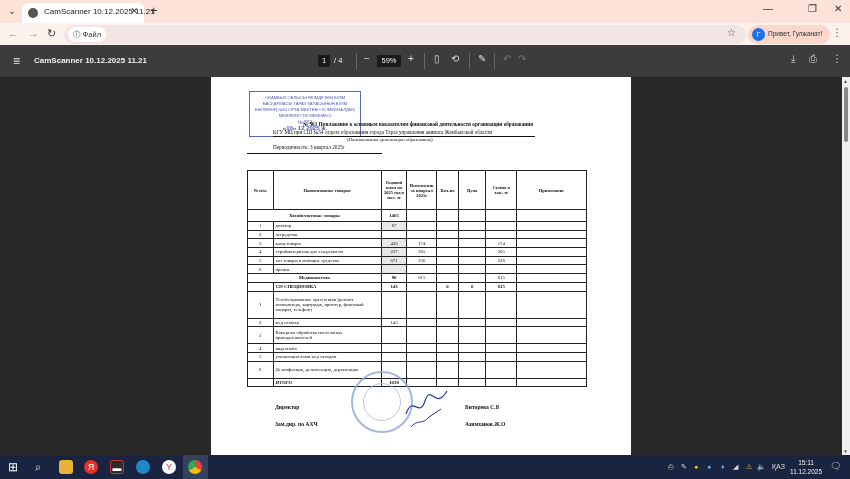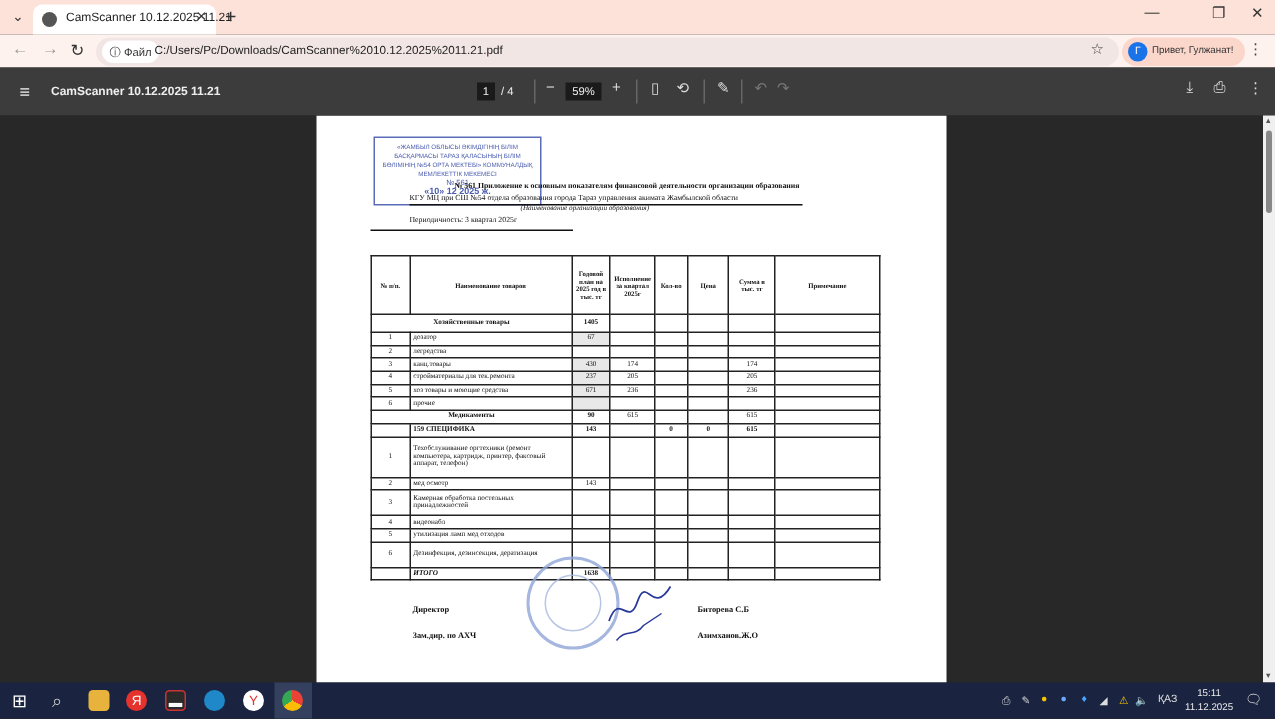--- a/index.html
+++ b/index.html
@@ -66,21 +66,20 @@
   <div class="win-ctrl" style="left:808px">❐</div>
   <div class="win-ctrl" style="left:834px">✕</div>
 </div>
 
 <div class="addrbar">
   <span class="nav-btn" style="left:8px">←</span>
   <span class="nav-btn" style="left:28px">→</span>
   <span class="nav-btn" style="left:47px;color:#333">↻</span>
   <div class="omnibox">
     <span class="file-chip">ⓘ Файл</span>
-    <span class="url">C:/Users/Pc/Downloads/CamScanner%2010.12.2025%2011.21.pdf</span>
     <span class="star">☆</span>
   </div>
   <div class="profile">
     <span class="avatar">Г</span>
     <span class="profile-text">Привет, Гулжанат!</span>
   </div>
   <span class="kebab">⋮</span>
 </div>
 
 <div class="pdf-toolbar">

